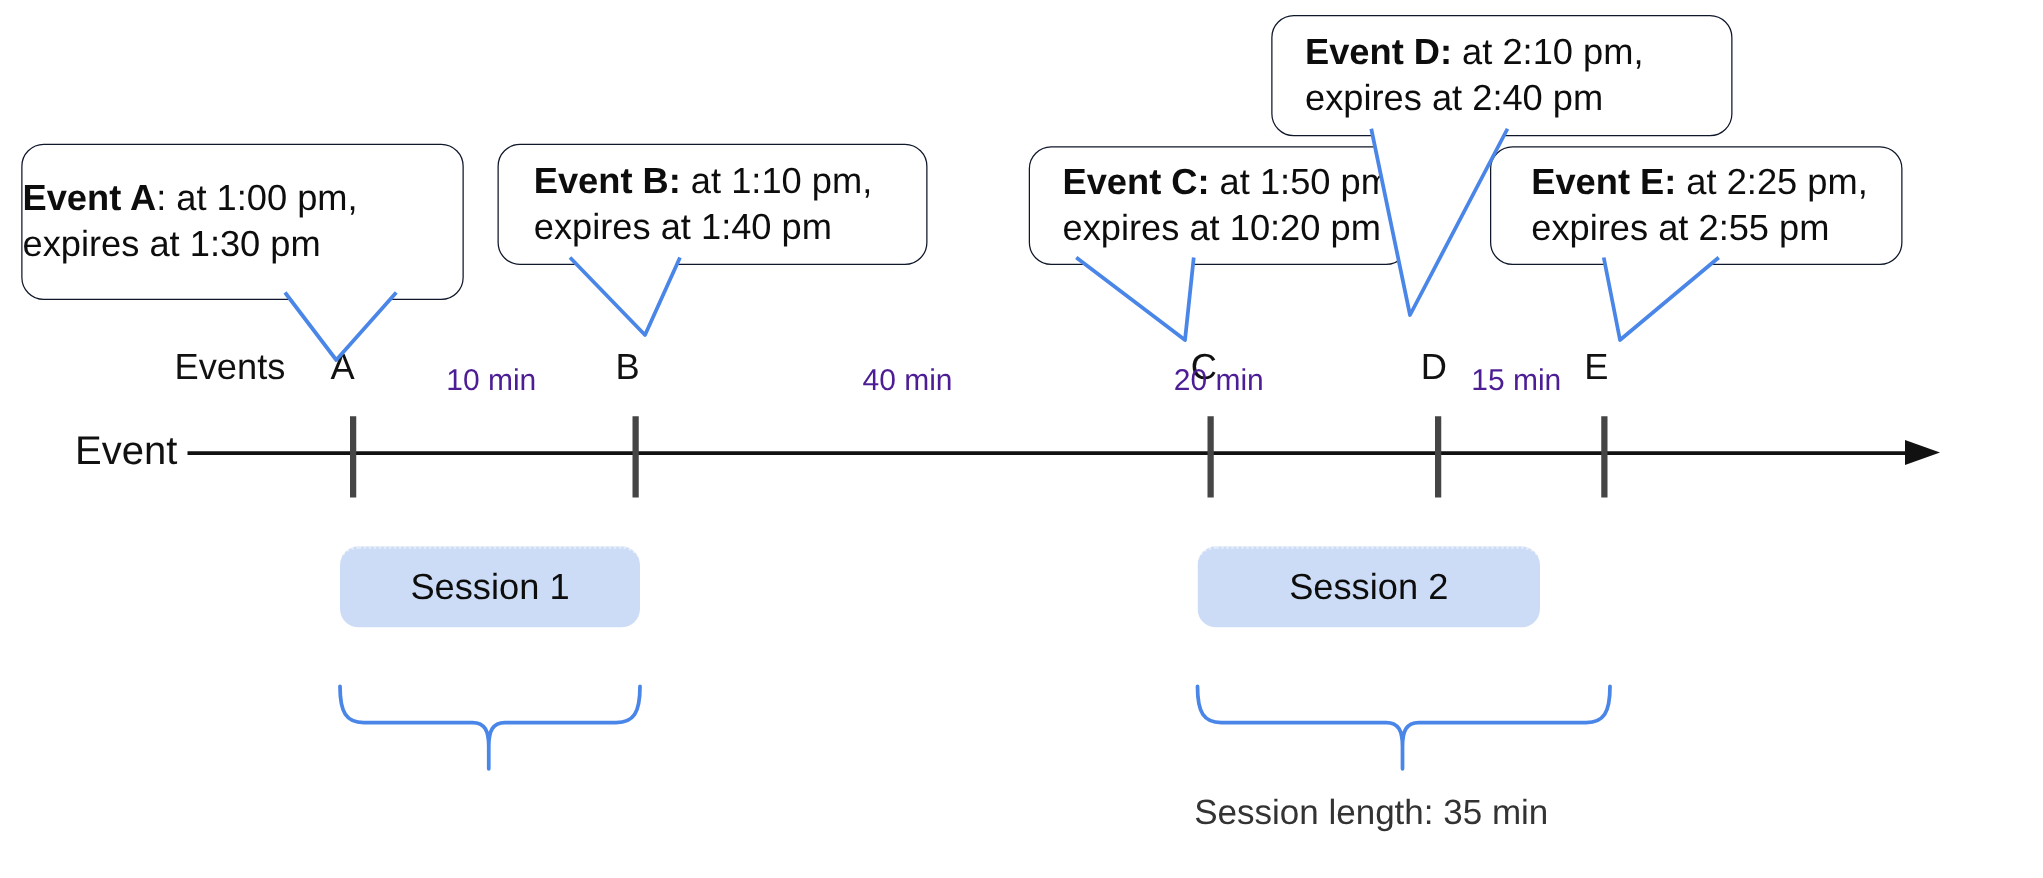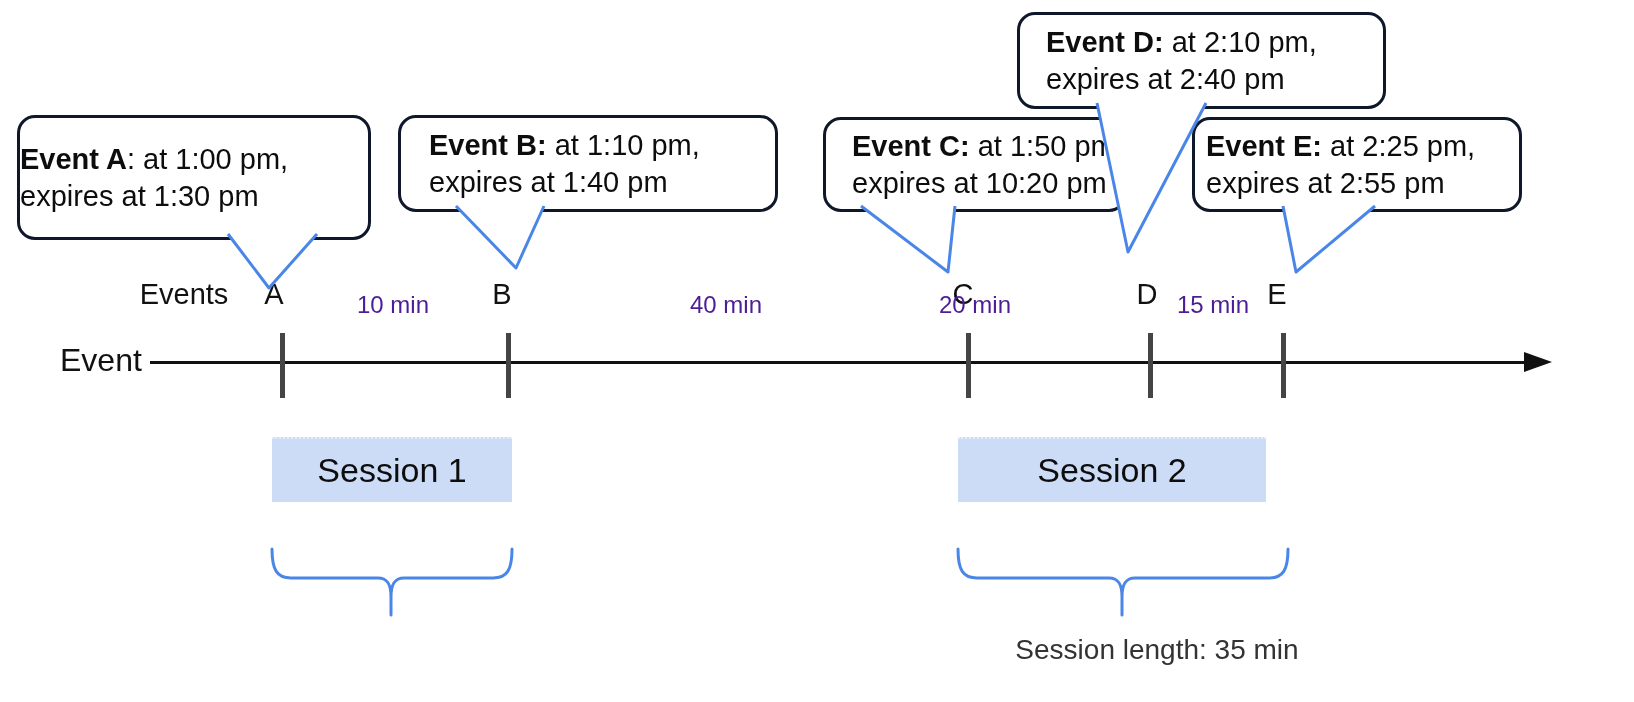--- a/index.html
+++ b/index.html
@@ -2,56 +2,56 @@
 <html><head>
 <meta charset="utf-8">
 <style>
   html,body{margin:0;padding:0;background:#fff;}
   .canvas{
     position:relative;width:1634px;height:702px;background:#fff;overflow:hidden;
     font-family:"Liberation Sans",sans-serif;color:#111;
   }
   
   .bubble{
-    position:absolute;background:#fff;border:3px solid #0f172a;border-radius:18px;
+    position:absolute;background:#fff;border:1px solid #0f172a;border-radius:18px;
     box-sizing:border-box;z-index:2;display:flex;flex-direction:column;justify-content:center;
   }
   .bline{font-size:29px;line-height:37px;white-space:nowrap;color:#0d0d0d;}
   .bA{left:17px;top:115px;width:354px;height:125px;}
-  .bB{left:398px;top:115px;width:380px;height:97px;padding-left:28px;}
+  .bB{left:398px;top:115px;width:344px;height:97px;padding-left:28px;}
   .bC{left:823px;top:117px;width:304px;height:95px;padding-left:26px;}
   .bD{left:1017px;top:12px;width:369px;height:97px;padding-left:26px;}
-  .bE{left:1192px;top:117px;width:330px;height:95px;padding-left:11px;}
+  .bE{left:1192px;top:117px;width:330px;height:95px;padding-left:32px;}
   
   .overlay{position:absolute;left:0;top:0;width:1634px;height:702px;z-index:3;pointer-events:none;}
   .tail{fill:#ffffff;stroke:#4a86e8;stroke-width:3;stroke-linejoin:round;}
   .brace{fill:none;stroke:#4a86e8;stroke-width:3;stroke-linecap:round;}
   
   .tl-line{position:absolute;left:150px;top:361px;width:1376px;height:3px;background:#111;z-index:1;}
   .tl-arrow{position:absolute;left:1524px;top:352px;width:0;height:0;z-index:1;
     border-left:28px solid #111;border-top:10px solid transparent;border-bottom:10px solid transparent;}
   .tick{position:absolute;top:333px;width:5px;height:65px;background:#454545;z-index:2;}
   .tkA{left:280px;} .tkB{left:506px;} .tkC{left:966px;} .tkD{left:1148px;} .tkE{left:1281px;}
   .tick-label{position:absolute;top:278px;width:40px;text-align:center;font-size:29px;color:#111;z-index:2;}
   .tlA{left:254px;} .tlB{left:482px;} .tlC{left:943px;} .tlD{left:1127px;} .tlE{left:1257px;}
   .interval{position:absolute;top:291px;width:110px;text-align:center;font-size:24px;color:#4c1d95;z-index:2;}
   .iv1{left:338px;} .iv2{left:671px;} .iv3{left:920px;} .iv4{left:1158px;}
   .events-label{position:absolute;left:124px;top:278px;width:120px;text-align:center;font-size:29px;color:#111;}
   .user-label{position:absolute;left:60px;top:342px;font-size:32px;color:#111;}
   
   .session-box{
     position:absolute;top:437px;height:65px;background:#cddcf6;border-top:2px dotted #e3ecfa;
     box-sizing:border-box;display:flex;align-items:center;justify-content:center;
-    font-size:34px;color:#0d0d0d;z-index:2;
+    font-size:29px;color:#0d0d0d;z-index:2;border-radius:15px;
   }
   .s1{left:272px;width:240px;}
-  .s2{left:958px;width:308px;}
+  .s2{left:958px;width:274px;}
   .session-length{position:absolute;top:634px;width:420px;text-align:center;font-size:28px;color:#333;}
   .sl1{left:182px;}
-  .sl2{left:947px;}
+  .sl2{left:887px;}
 </style>
 </head>
 <body>
 
 <div class="canvas">
 
   <div class="bubble bA">
     <div class="bline"><b>Event A</b><span>: at 1:00 pm,</span></div>
     <div class="bline">expires at 1:30 pm</div>
   </div>

